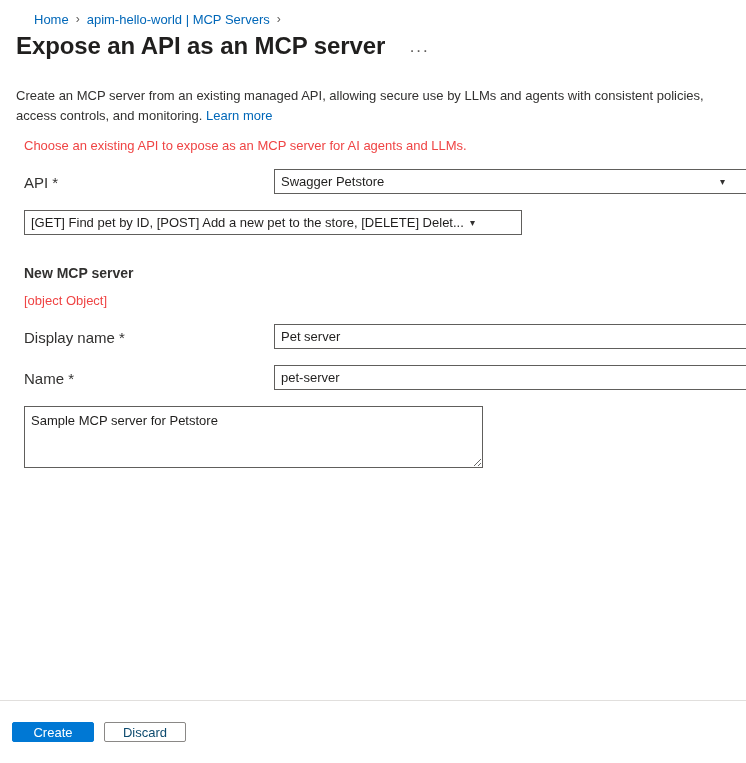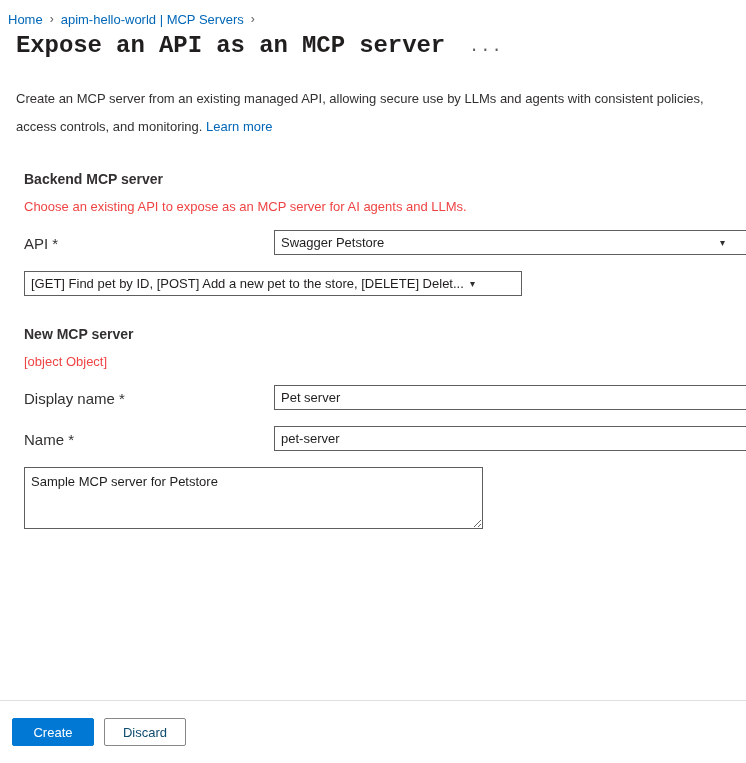--- a/index.html
+++ b/index.html
@@ -18,41 +18,41 @@
     overflow: hidden;
   }
 
   
   .breadcrumb {
     display: flex;
     align-items: center;
     padding: 10px 0 0 8px;
     font-size: 13px;
     height: 28px;
+    margin-left: 26px;
   }
   .breadcrumb .crumb {
     color: #0067b8;
     cursor: pointer;
     white-space: nowrap;
   }
   .breadcrumb .crumb.plain {
     color: #0067b8;
   }
   .breadcrumb .sep {
     color: #605e5c;
     margin: 0 7px;
     font-size: 12px;
   }
 
   
   .title-row {
     display: flex;
     align-items: center;
     padding: 4px 0 0 16px;
-    font-family: Liberation Mono, monospace;
   }
   .page-title {
     font-size: 24px;
     font-weight: 600;
     color: #201f1e;
     letter-spacing: -0.1px;
   }
   .ellipsis-btn {
     margin-left: 18px;
     color: #605e5c;
@@ -63,21 +63,21 @@
     line-height: 1;
     position: relative;
     top: 4px;
   }
 
   
   .intro {
     margin: 26px 0 0 16px;
     max-width: 690px;
     font-size: 13px;
-    line-height: 28px;
+    line-height: 20px;
     color: #323130;
   }
   .intro a {
     color: #0067b8;
     text-decoration: none;
     cursor: pointer;
   }
 
   
   .section {
@@ -172,21 +172,21 @@
     height: 63px;
     border-top: 1px solid #e1dfdd;
     background: #ffffff;
     display: flex;
     align-items: center;
     padding-left: 12px;
   }
   .btn {
     font-family: "Liberation Sans", sans-serif;
     font-size: 13px;
-    height: 28px;
+    height: 20px;
     min-width: 82px;
     border-radius: 2px;
     cursor: pointer;
     padding: 0 14px;
   }
   .btn-primary {
     background: #0078d4;
     color: #ffffff;
     border: 1px solid #0078d4;
   }
@@ -211,21 +211,20 @@
   <div class="page-title">Expose an API as an MCP server</div>
   <div class="ellipsis-btn">···</div>
 </div>
 
 <div class="intro">
   <span>Create an MCP server from an existing managed API, allowing secure use by LLMs and agents with consistent policies, access controls, and monitoring.</span>
   <a>Learn more</a>
 </div>
 
 <div class="section">
-  <div class="section-title">Backend MCP server</div>
   <div class="section-desc">Choose an existing API to expose as an MCP server for AI agents and LLMs.</div>
 
   <div class="field-row">
     <div class="field-label">API *</div>
     <div class="field-control">
       <div class="select-wrap">
         <select class="ctl">
           <option>Swagger Petstore</option>
         </select>
         <span class="chev">▾</span>

